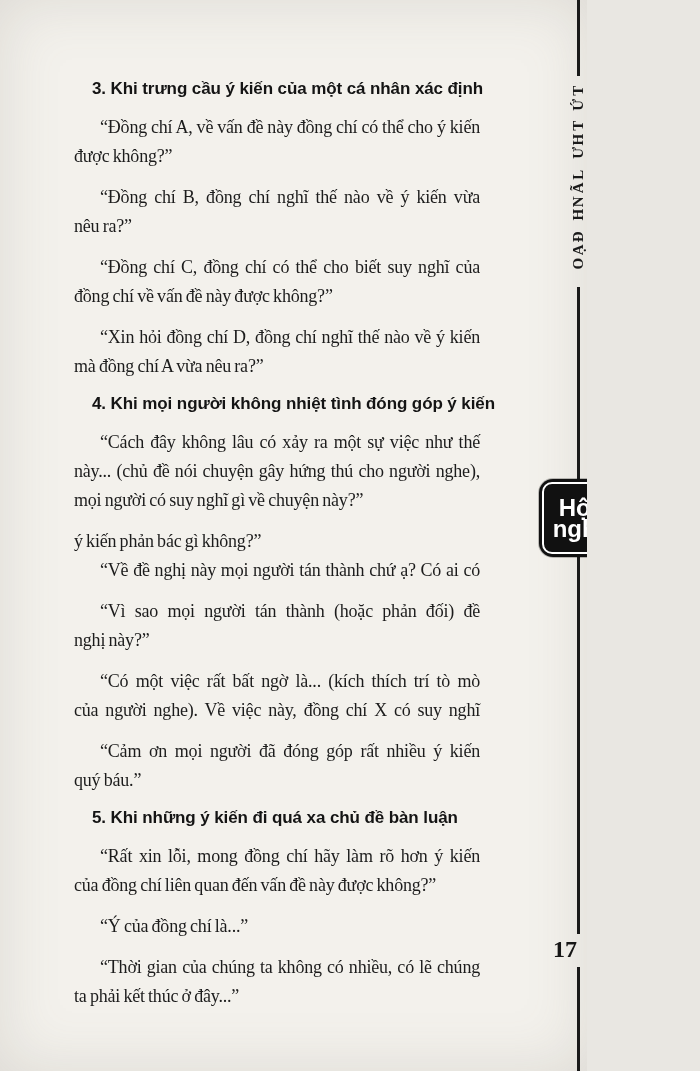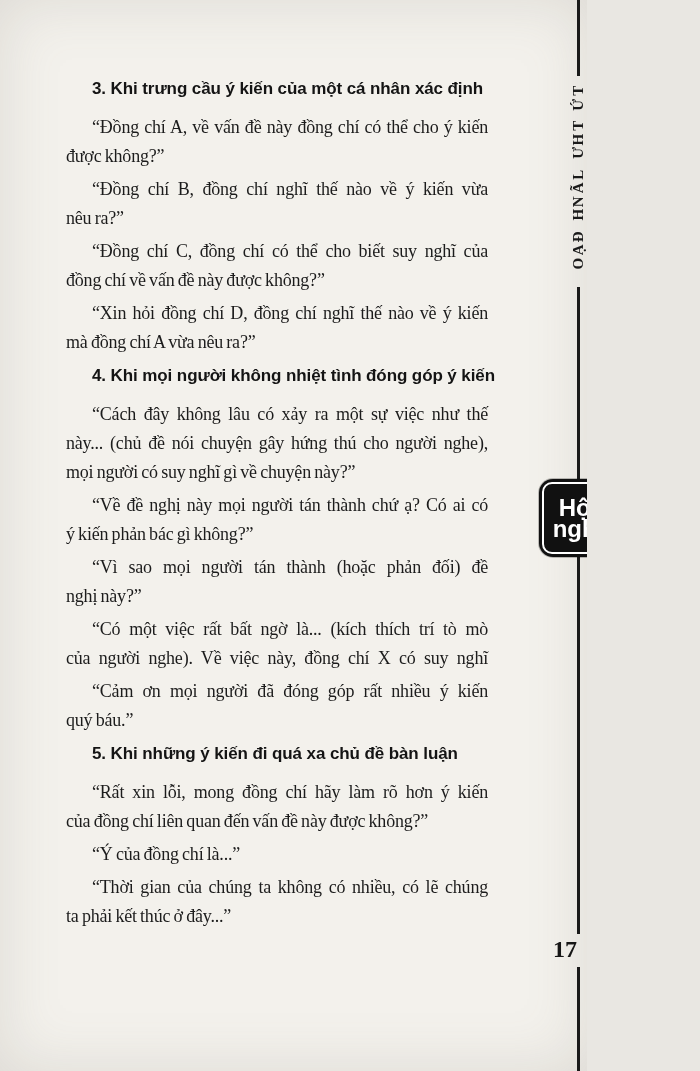--- a/index.html
+++ b/index.html
@@ -20,21 +20,21 @@
   }
   .heading{
     font-family:"Liberation Sans","DejaVu Sans",sans-serif;
     font-weight:bold;font-size:17px;line-height:21px;
     letter-spacing:-0.1px;
     color:#141414;
     margin:8px 0 14px 0;
     padding-left:30px;
     white-space:nowrap;
   }
-  .para{margin:4px;}
+  .para{margin:12px;}
   .line{
     font-size:18px;line-height:29px;
     letter-spacing:-0.2px;word-spacing:-1px;
     color:#1c1c1c;
   }
   .jline{text-align:justify;text-align-last:justify;}
   .lline{text-align:left;}
   .findent{padding-left:26px;}
   
   .rule-seg{
@@ -100,22 +100,22 @@
         <div class="line findent jline">“Xin hỏi đồng chí D, đồng chí nghĩ thế nào về ý kiến</div>
         <div class="line lline">mà đồng chí A vừa nêu ra?”</div>
       </div>
       <div class="heading">4. Khi mọi người không nhiệt tình đóng góp ý kiến</div>
       <div class="para">
         <div class="line findent jline">“Cách đây không lâu có xảy ra một sự việc như thế</div>
         <div class="line jline">này... (chủ đề nói chuyện gây hứng thú cho người nghe),</div>
         <div class="line lline">mọi người có suy nghĩ gì về chuyện này?”</div>
       </div>
       <div class="para">
+        <div class="line lline">ý kiến phản bác gì không?”</div>
         <div class="line findent jline">“Về đề nghị này mọi người tán thành chứ ạ? Có ai có</div>
-        <div class="line lline">ý kiến phản bác gì không?”</div>
       </div>
       <div class="para">
         <div class="line findent jline">“Vì sao mọi người tán thành (hoặc phản đối) đề</div>
         <div class="line lline">nghị này?”</div>
       </div>
       <div class="para">
         <div class="line findent jline">“Có một việc rất bất ngờ là... (kích thích trí tò mò</div>
         <div class="line jline">của người nghe). Về việc này, đồng chí X có suy nghĩ</div>
       </div>
       <div class="para">

